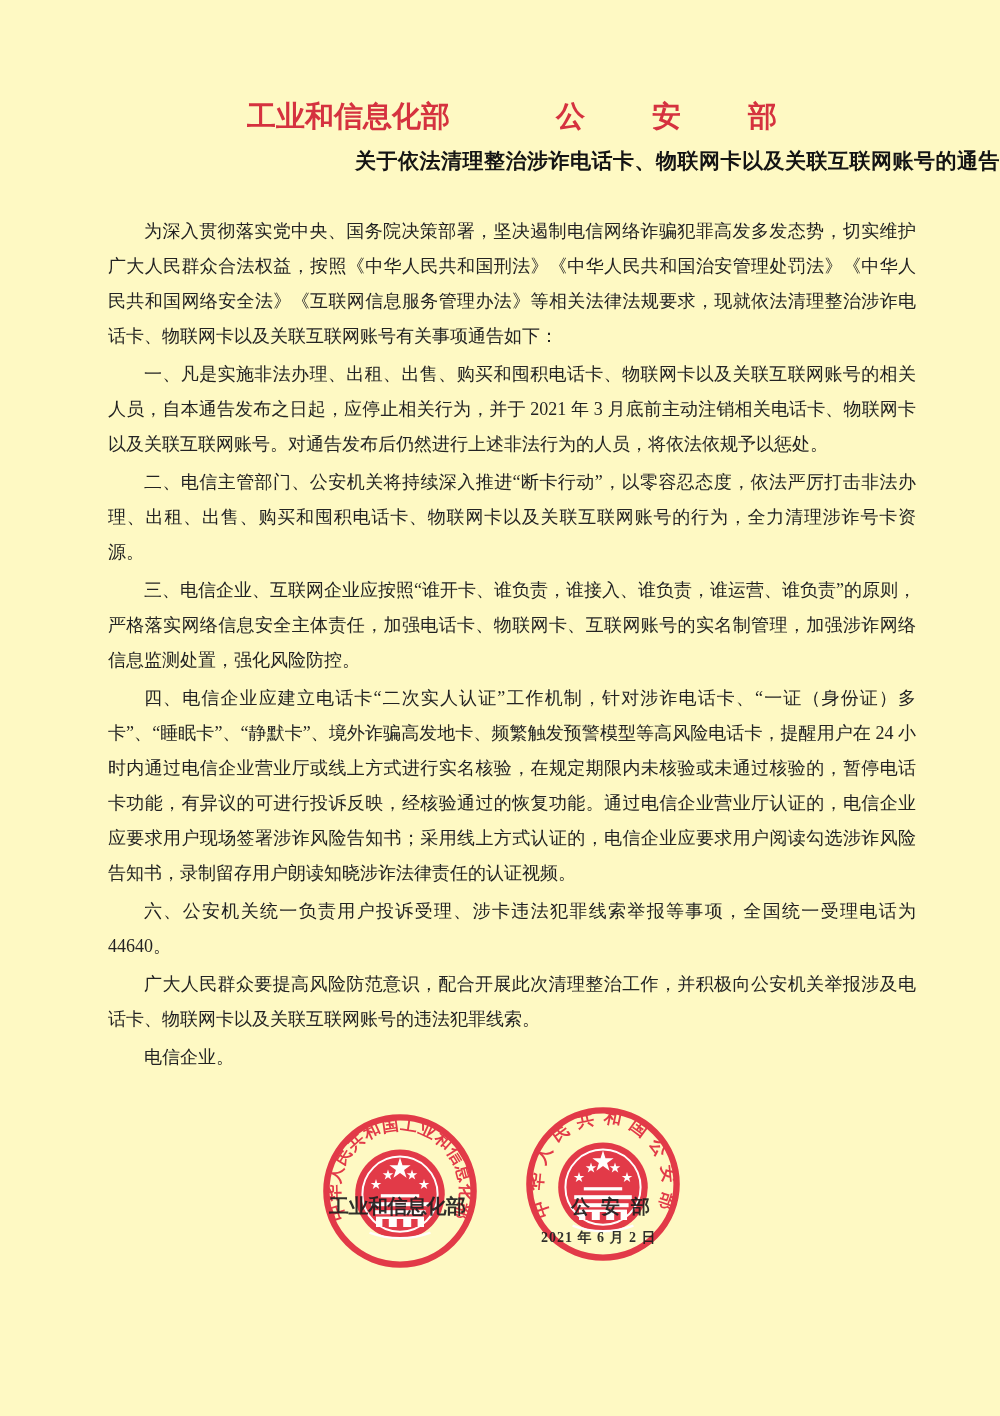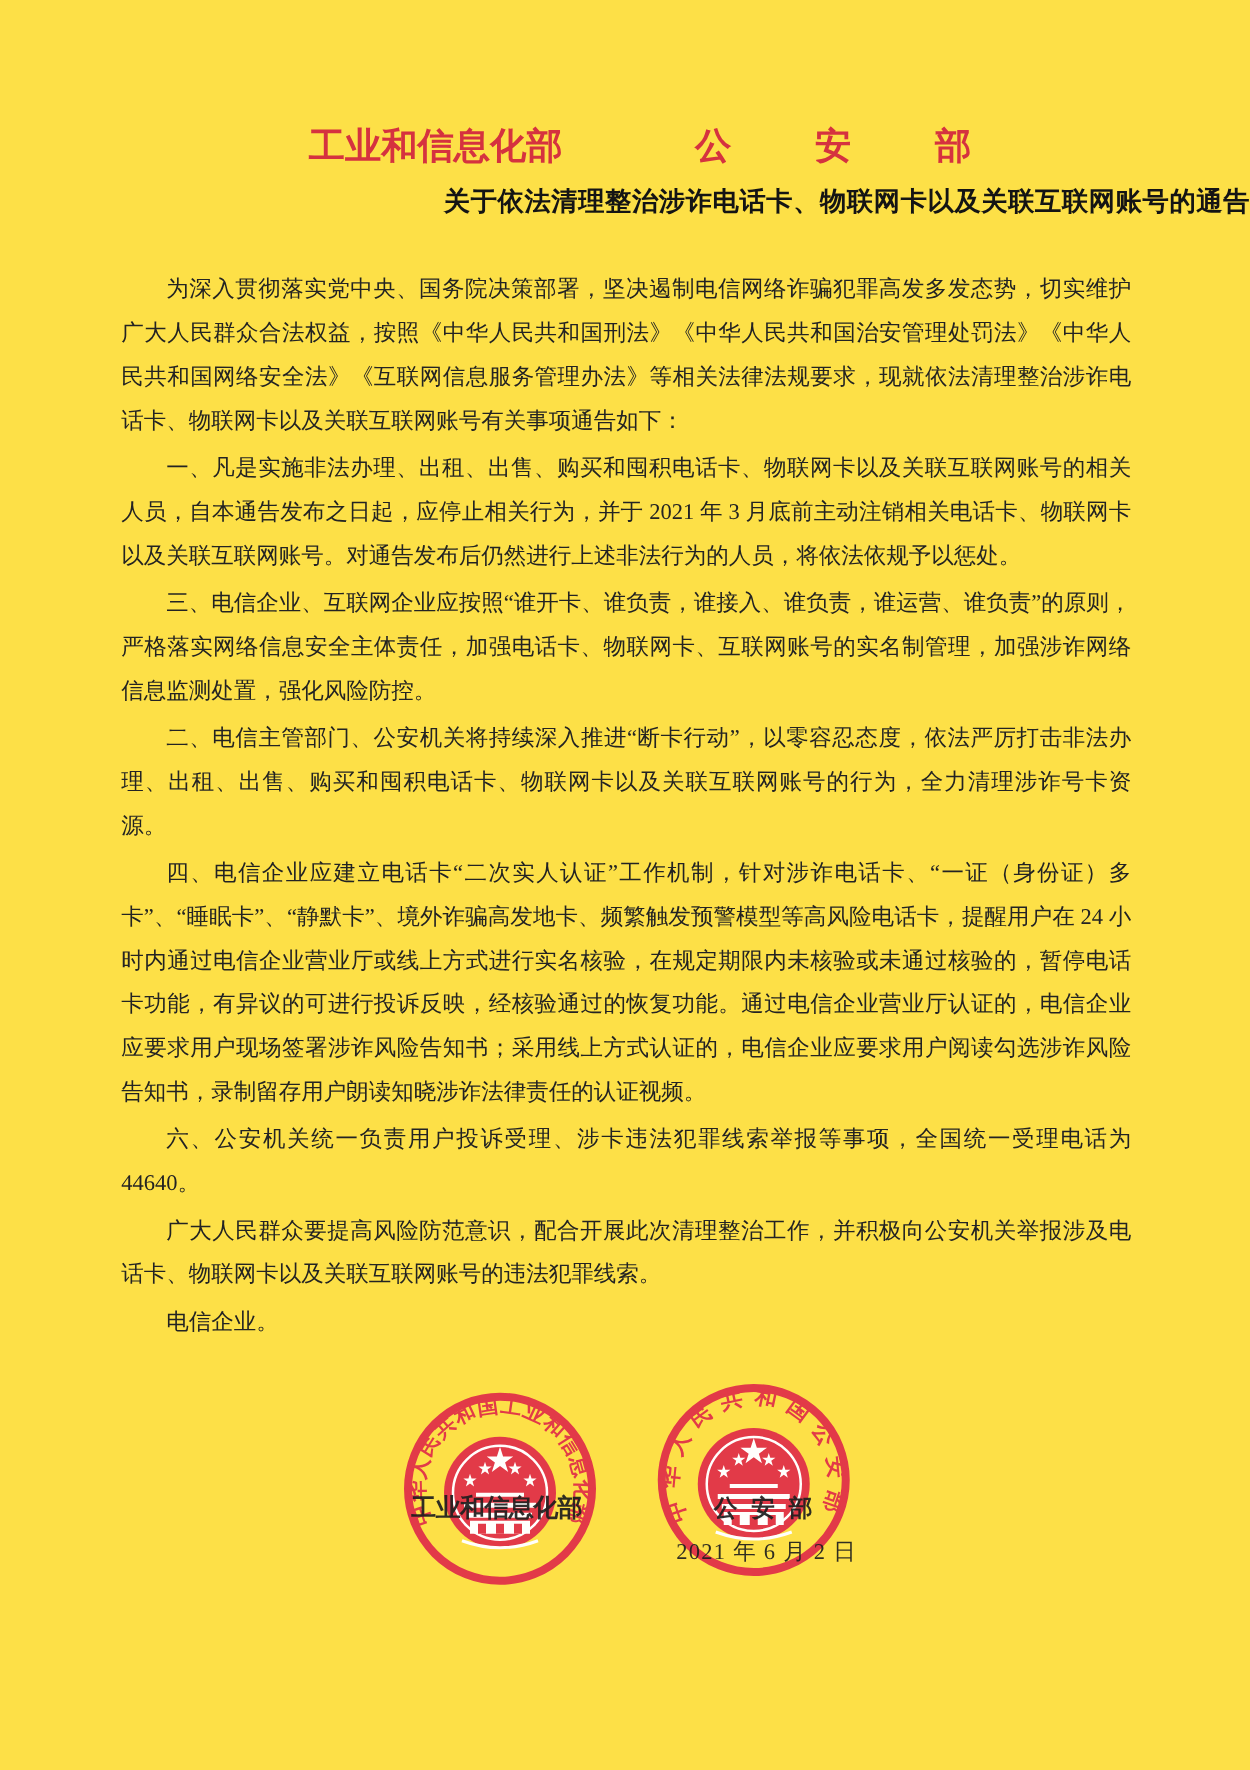--- a/index.html
+++ b/index.html
@@ -1,20 +1,20 @@
 <!DOCTYPE html>
 <html><head>
 <meta charset="utf-8">
 <style>
   html,body { margin:0; padding:0; }
   .page {
     position: relative;
     width: 1000px;
     height: 1416px;
-    background: #fde047;
+    background: #fef9c3;
     overflow: hidden;
     font-family: "Liberation Serif", "DejaVu Serif", serif;
   }
   .red-header-left {
     position: absolute;
     left: 247px; top: 97px;
     font-size: 29px;
     font-weight: bold;
     color: #d5323f;
     white-space: nowrap;
@@ -33,21 +33,21 @@
     left: 0; top: 147px;
     width: 100%;
     text-align: right;
     font-size: 21px;
     font-weight: bold;
     color: #141414;
     letter-spacing: 0.5px;
   }
   .body-text {
     position: absolute;
-    left: 97px; top: 214px;
+    left: 108px; top: 214px;
     width: 808px;
     font-size: 18px;
     line-height: 35px;
     color: #232323;
     text-align: justify;
   }
   .body-text p {
     margin: 0 0 3px 0;
     text-indent: 2em;
   }
@@ -60,38 +60,38 @@
   .seal-overlay {
     position: absolute;
     color: #1e1e1e;
     font-weight: bold;
     white-space: nowrap;
     z-index: 3;
     opacity: 0.92;
   }
   .overlay-miit { left: 329px; top: 1193px; font-size: 20px; letter-spacing: -0.5px; }
   .overlay-mps  { left: 571px; top: 1194px; font-size: 19px; letter-spacing: 11px; }
-  .overlay-date { left: 541px; top: 1229px; font-size: 18px; letter-spacing: 1px; font-weight: normal; }
+  .overlay-date { left: 541px; top: 1229px; font-size: 14px; letter-spacing: 1px; font-weight: bold; }
   .seal-ring-text { fill: #e23a48; }
 </style>
 </head>
 <body>
 
 <div class="page">
 
   <div class="red-header-left">工业和信息化部</div>
   <div class="red-header-right">公安部</div>
 
   <div class="doc-title">关于依法清理整治涉诈电话卡、物联网卡以及关联互联网账号的通告</div>
 
   <div class="body-text">
     <p>为深入贯彻落实党中央、国务院决策部署，坚决遏制电信网络诈骗犯罪高发多发态势，切实维护广大人民群众合法权益，按照《中华人民共和国刑法》《中华人民共和国治安管理处罚法》《中华人民共和国网络安全法》《互联网信息服务管理办法》等相关法律法规要求，现就依法清理整治涉诈电话卡、物联网卡以及关联互联网账号有关事项通告如下：</p>
     <p>一、凡是实施非法办理、出租、出售、购买和囤积电话卡、物联网卡以及关联互联网账号的相关人员，自本通告发布之日起，应停止相关行为，并于 2021 年 3 月底前主动注销相关电话卡、物联网卡以及关联互联网账号。对通告发布后仍然进行上述非法行为的人员，将依法依规予以惩处。</p>
+    <p>二、电信主管部门、公安机关将持续深入推进“断卡行动”，以零容忍态度，依法严厉打击非法办理、出租、出售、购买和囤积电话卡、物联网卡以及关联互联网账号的行为，全力清理涉诈号卡资源。</p>
     <p>三、电信企业、互联网企业应按照“谁开卡、谁负责，谁接入、谁负责，谁运营、谁负责”的原则，严格落实网络信息安全主体责任，加强电话卡、物联网卡、互联网账号的实名制管理，加强涉诈网络信息监测处置，强化风险防控。</p>
-    <p>二、电信主管部门、公安机关将持续深入推进“断卡行动”，以零容忍态度，依法严厉打击非法办理、出租、出售、购买和囤积电话卡、物联网卡以及关联互联网账号的行为，全力清理涉诈号卡资源。</p>
     <p>四、电信企业应建立电话卡“二次实人认证”工作机制，针对涉诈电话卡、“一证（身份证）多卡”、“睡眠卡”、“静默卡”、境外诈骗高发地卡、频繁触发预警模型等高风险电话卡，提醒用户在 24 小时内通过电信企业营业厅或线上方式进行实名核验，在规定期限内未核验或未通过核验的，暂停电话卡功能，有异议的可进行投诉反映，经核验通过的恢复功能。通过电信企业营业厅认证的，电信企业应要求用户现场签署涉诈风险告知书；采用线上方式认证的，电信企业应要求用户阅读勾选涉诈风险告知书，录制留存用户朗读知晓涉诈法律责任的认证视频。</p>
     <p>六、公安机关统一负责用户投诉受理、涉卡违法犯罪线索举报等事项，全国统一受理电话为 44640。</p>
     <p>广大人民群众要提高风险防范意识，配合开展此次清理整治工作，并积极向公安机关举报涉及电话卡、物联网卡以及关联互联网账号的违法犯罪线索。</p>
     <p>电信企业。</p>
   </div>
 
   <svg class="seal-svg seal-left" viewBox="0 0 200 200" xmlns="http://www.w3.org/2000/svg" xmlns:xlink="http://www.w3.org/1999/xlink">
     <circle cx="100" cy="100" r="92" fill="none" stroke="#e23a48" stroke-width="8"></circle>
     <path id="arcL" d="M 28.6 126 A 76 76 0 1 1 171.4 126" fill="none"></path>
     <text class="seal-ring-text" font-size="21" font-weight="bold" letter-spacing="1">

